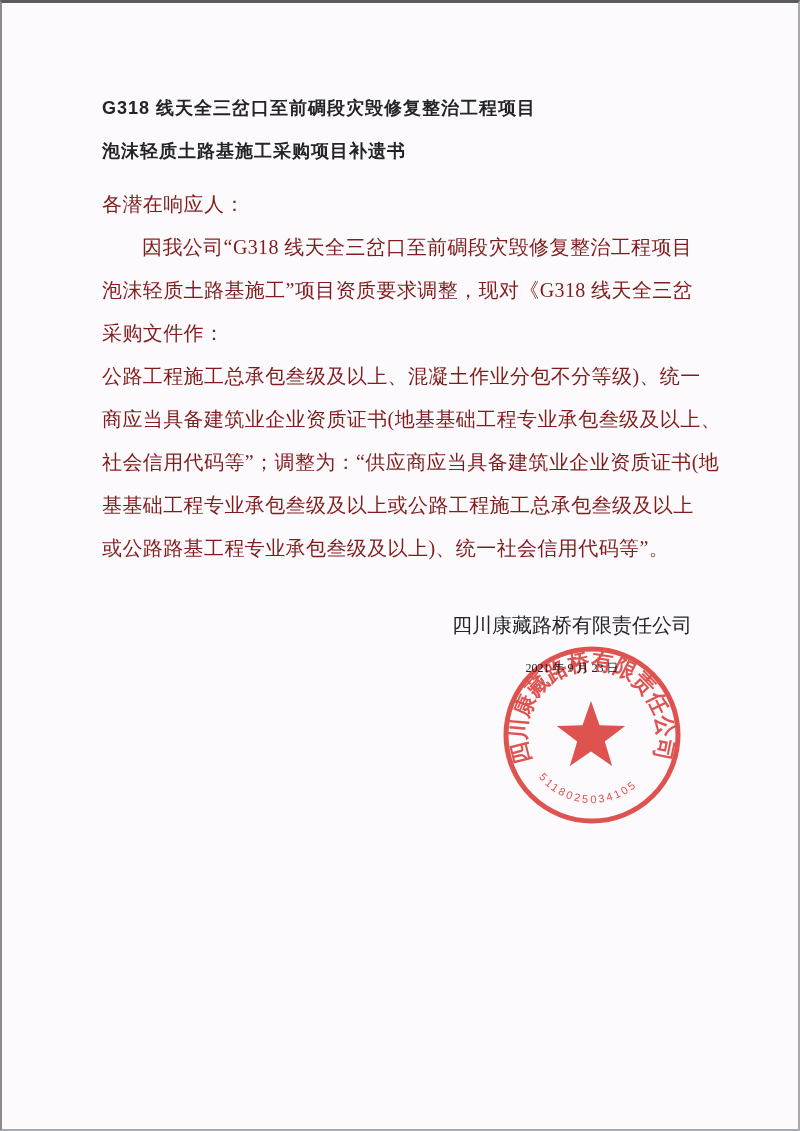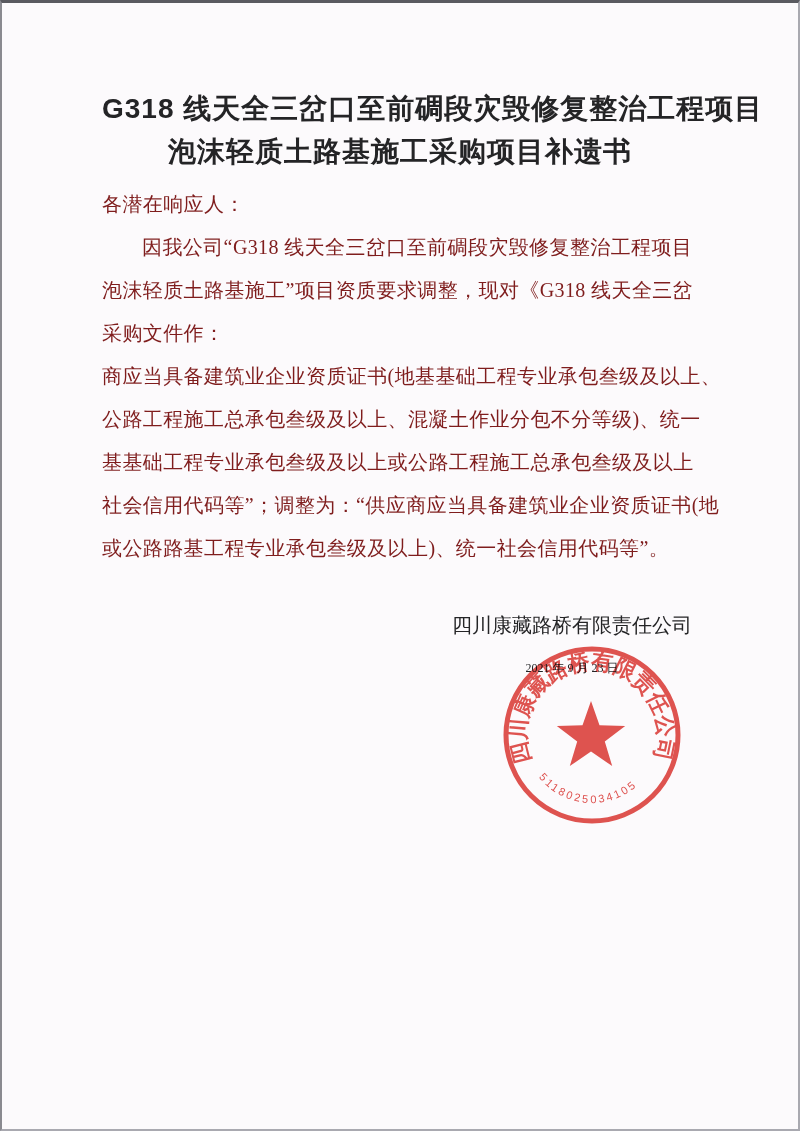--- a/index.html
+++ b/index.html
@@ -13,22 +13,22 @@
     border: 2px solid #a9a9b0;
     border-top: 3px solid #5a5a60;
     border-left: 2px solid #8a8a90;
     position: relative;
     padding: 84px 100px 0 100px;
     color: #242426;
   }
 
   .title { margin: 0 0 10px 0; font-family: "Liberation Sans", sans-serif; }
   .title-line {
-    font-size: 28px; font-weight: 700; line-height: 43px;
-    text-align: center; letter-spacing: 1px; white-space: nowrap;
+    font-size: 18px; font-weight: 700; line-height: 43px;
+    text-align: left; letter-spacing: 1px; white-space: nowrap;
   }
 
   .line {
     font-size: 20px; line-height: 43px;
     letter-spacing: 0.4px; white-space: nowrap; color: #7f1d1d;
   }
   .indent { text-indent: 2em; }
 
   .signature { margin-top: 34px; }
   .sig-block { margin-left: auto; margin-right: 6px; width: fit-content; text-align: center; }
@@ -55,24 +55,24 @@
 
   <div class="line">各潜在响应人：</div>
 
   <div>
     <div class="line indent">因我公司“G318 线天全三岔口至前碉段灾毁修复整治工程项目</div>
     <div class="line">泡沫轻质土路基施工”项目资质要求调整，现对《G318 线天全三岔</div>
     <div class="line">采购文件作：</div>
   </div>
 
   <div>
+    <div class="line">公路工程施工总承包叁级及以上、混凝土作业分包不分等级)、统一</div>
     <div class="line">商应当具备建筑业企业资质证书(地基基础工程专业承包叁级及以上、</div>
-    <div class="line">公路工程施工总承包叁级及以上、混凝土作业分包不分等级)、统一</div>
+    <div class="line">社会信用代码等”；调整为：“供应商应当具备建筑业企业资质证书(地</div>
     <div class="line">基基础工程专业承包叁级及以上或公路工程施工总承包叁级及以上</div>
-    <div class="line">社会信用代码等”；调整为：“供应商应当具备建筑业企业资质证书(地</div>
     <div class="line">或公路路基工程专业承包叁级及以上)、统一社会信用代码等”。</div>
   </div>
 
   <div class="signature">
     <div class="sig-block">
       <div class="sig-company">四川康藏路桥有限责任公司</div>
       <div class="sig-date">2021 年 9 月 23 日</div>
     </div>
   </div>
 

